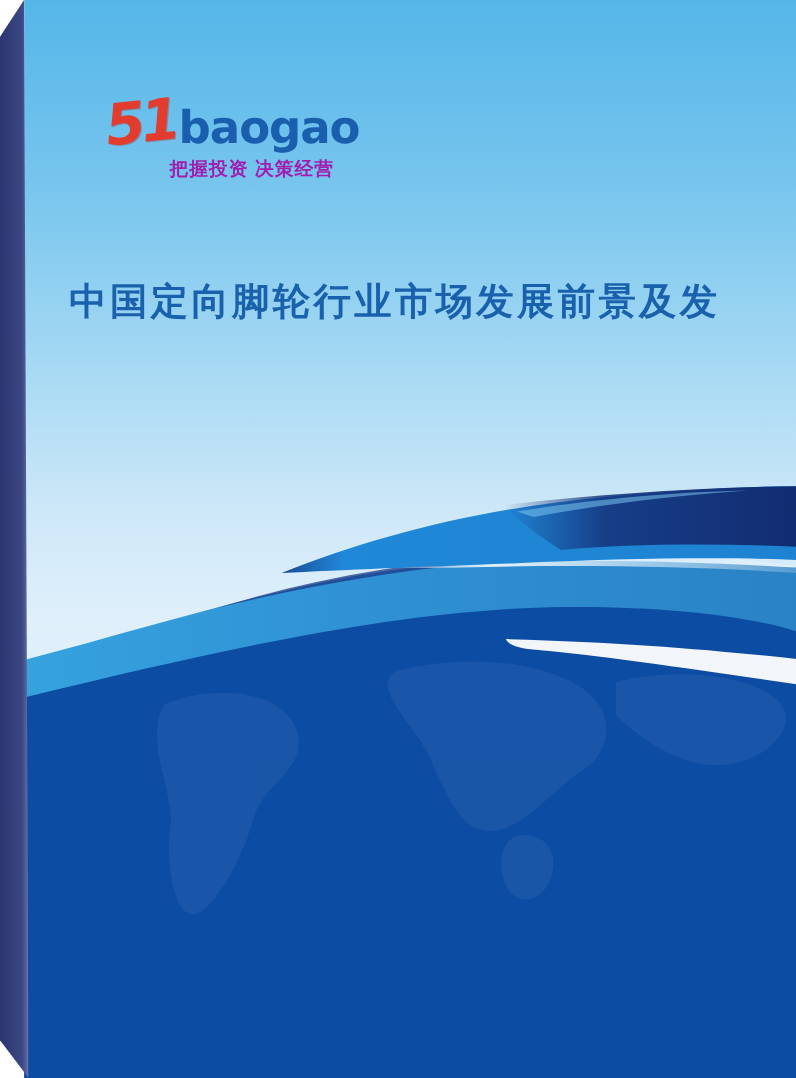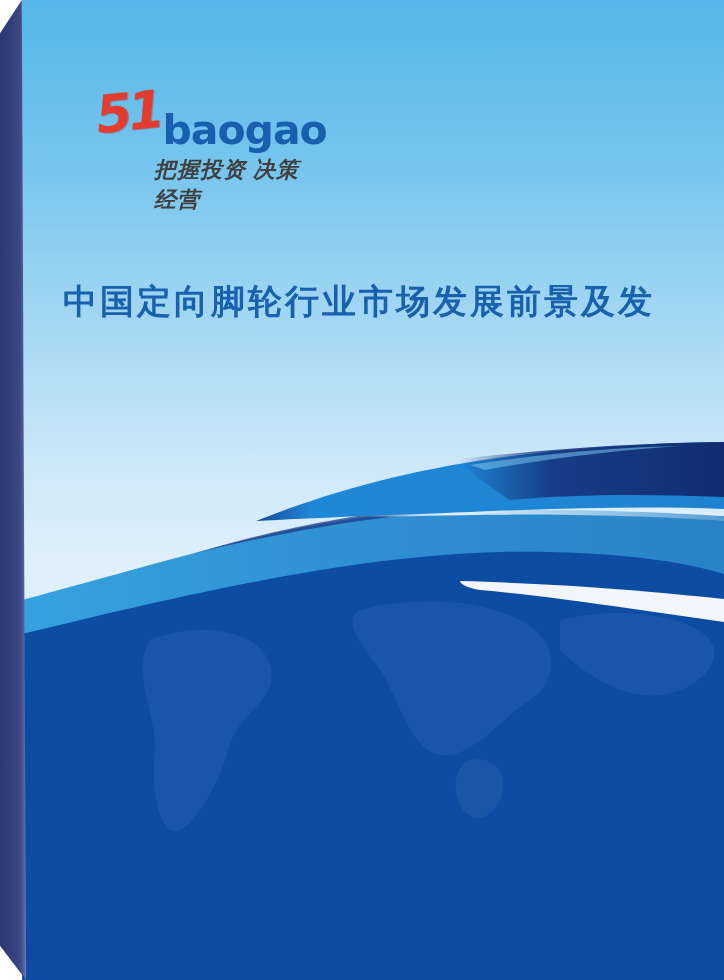--- a/index.html
+++ b/index.html
@@ -36,35 +36,35 @@
     font-family:"DejaVu Sans","Liberation Sans",sans-serif;
     font-style:italic;font-weight:bold;
     font-size:52px;color:var(--logo-red,#e23c2f);
     transform:rotate(-6deg);
     letter-spacing:-4px;
     text-shadow:1px 1px 0 rgba(180,30,20,.35);
   }
   .logo-word{
     font-family:"DejaVu Sans","Liberation Sans",sans-serif;
     font-weight:bold;font-size:41px;color:var(--logo-blue,#1a5fae);
-    letter-spacing:-1px;margin-left:2px;margin-top:24px;
+    letter-spacing:-1px;margin-left:2px;margin-top:10px;
   }
   .logo-tagline{
     margin:4px 0 0 58px;
-    font-style:italic;font-weight:bold;
-    font-size:22px;letter-spacing:1px;
-    color:#404040;
+    font-weight:bold;
+    font-size:17px;letter-spacing:1px;
+    color:#a21caf;
   }
   
   .title{
     position:absolute;left:63px;top:248px;width:620px;
     color:var(--title-blue,#1961ad);
     font-weight:bold;font-size:34px;line-height:52px;letter-spacing:3px;
   }
-  .title .line{white-space:nowrap;margin-top:27px;}
+  .title .line{white-space:nowrap;}
 </style>
 </head>
 <body>
 
 <div class="page">
 
   <div class="cover"></div>
 
   <svg class="waves" viewBox="0 0 724 980" xmlns="http://www.w3.org/2000/svg" aria-hidden="true">
     <defs>

